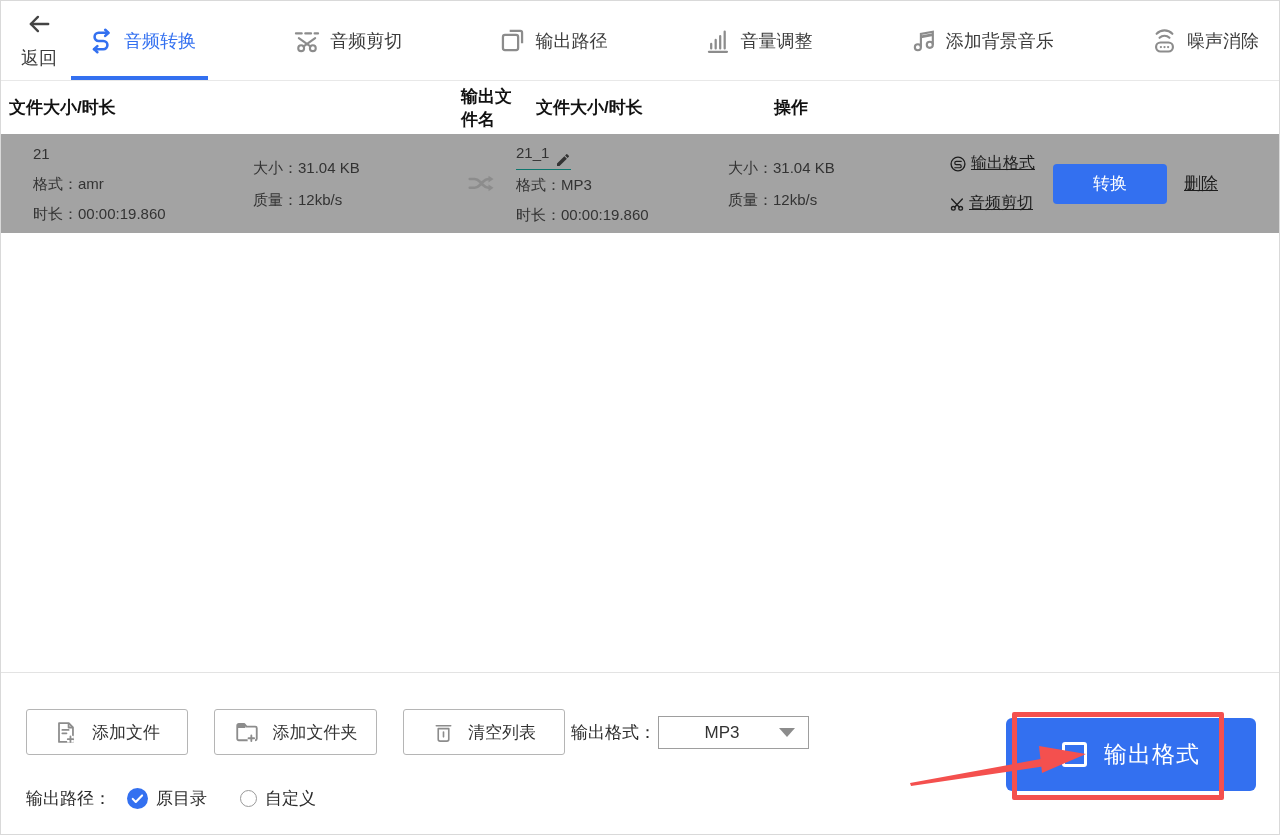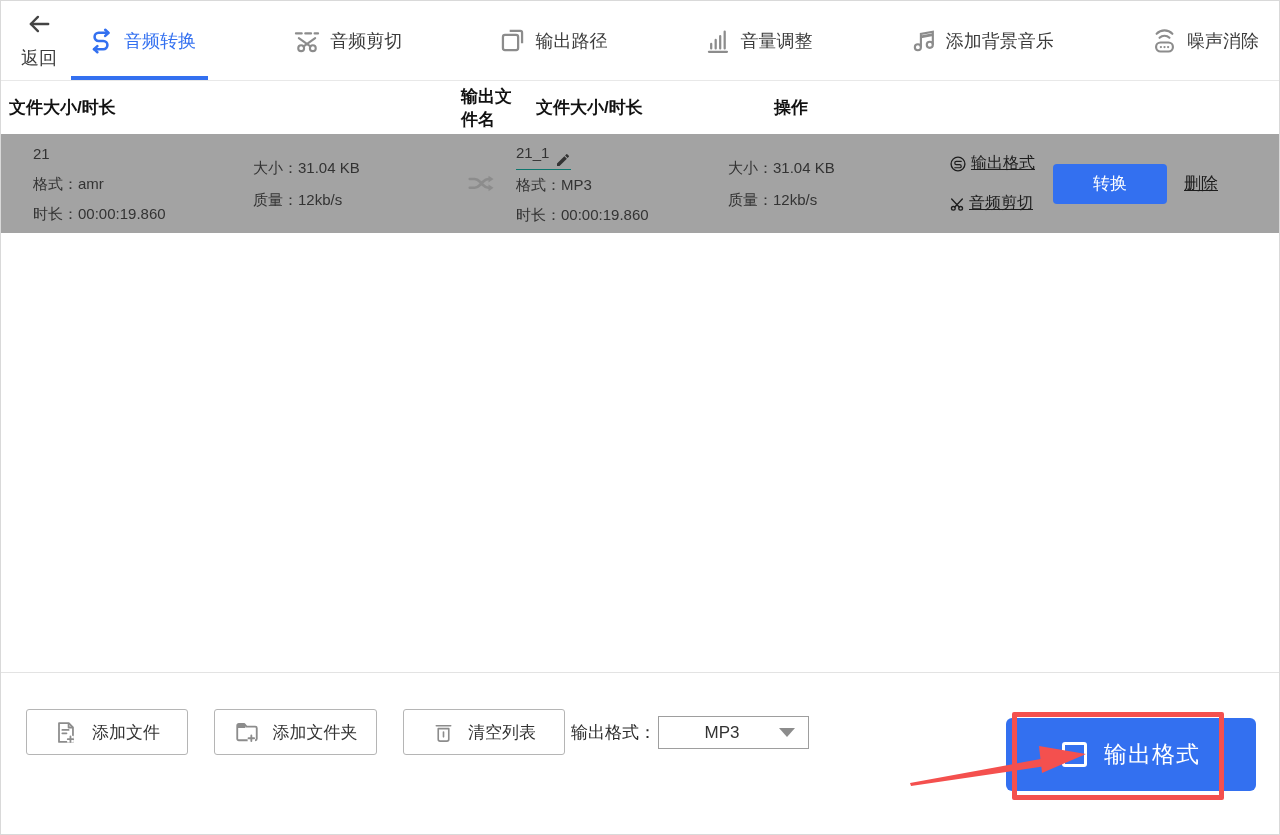--- a/index.html
+++ b/index.html
@@ -279,20 +279,36 @@
         <span class="dval">MP3</span>
         <span class="caret"></span>
       </div>
     </div>
 
     <button class="start-btn">
       <span class="start-sq"></span>
       <span>输出格式</span>
     </button>
 
+    <div class="path-row">
+      <span>输出路径：</span>
+      <span class="radio-opt first">
+        <span style="display:flex;">
+          <svg width="21" height="21" viewBox="0 0 22 22">
+              <circle cx="11" cy="11" r="11" fill="#3370f0"></circle>
+              <path d="M6 11.4l3.2 3.2 6.6-6.8" fill="none" stroke="#fff" stroke-width="2.2" stroke-linecap="round" stroke-linejoin="round"></path>
+            </svg>
+        </span>
+        <span>原目录</span>
+      </span>
+      <span class="radio-opt second">
+        <span class="radio-empty"></span>
+        <span>自定义</span>
+      </span>
+    </div>
   </footer>
 
   <div class="anno-rect"></div>
   <svg class="anno-arrow" width="200" height="60" viewBox="0 0 200 60">
     <polygon points="14,46 150,21 150,29 15,49" fill="#f4504e"></polygon>
     <polygon points="143,9 190,17 146,36" fill="#f4504e"></polygon>
   </svg>
 
 </div>
 

